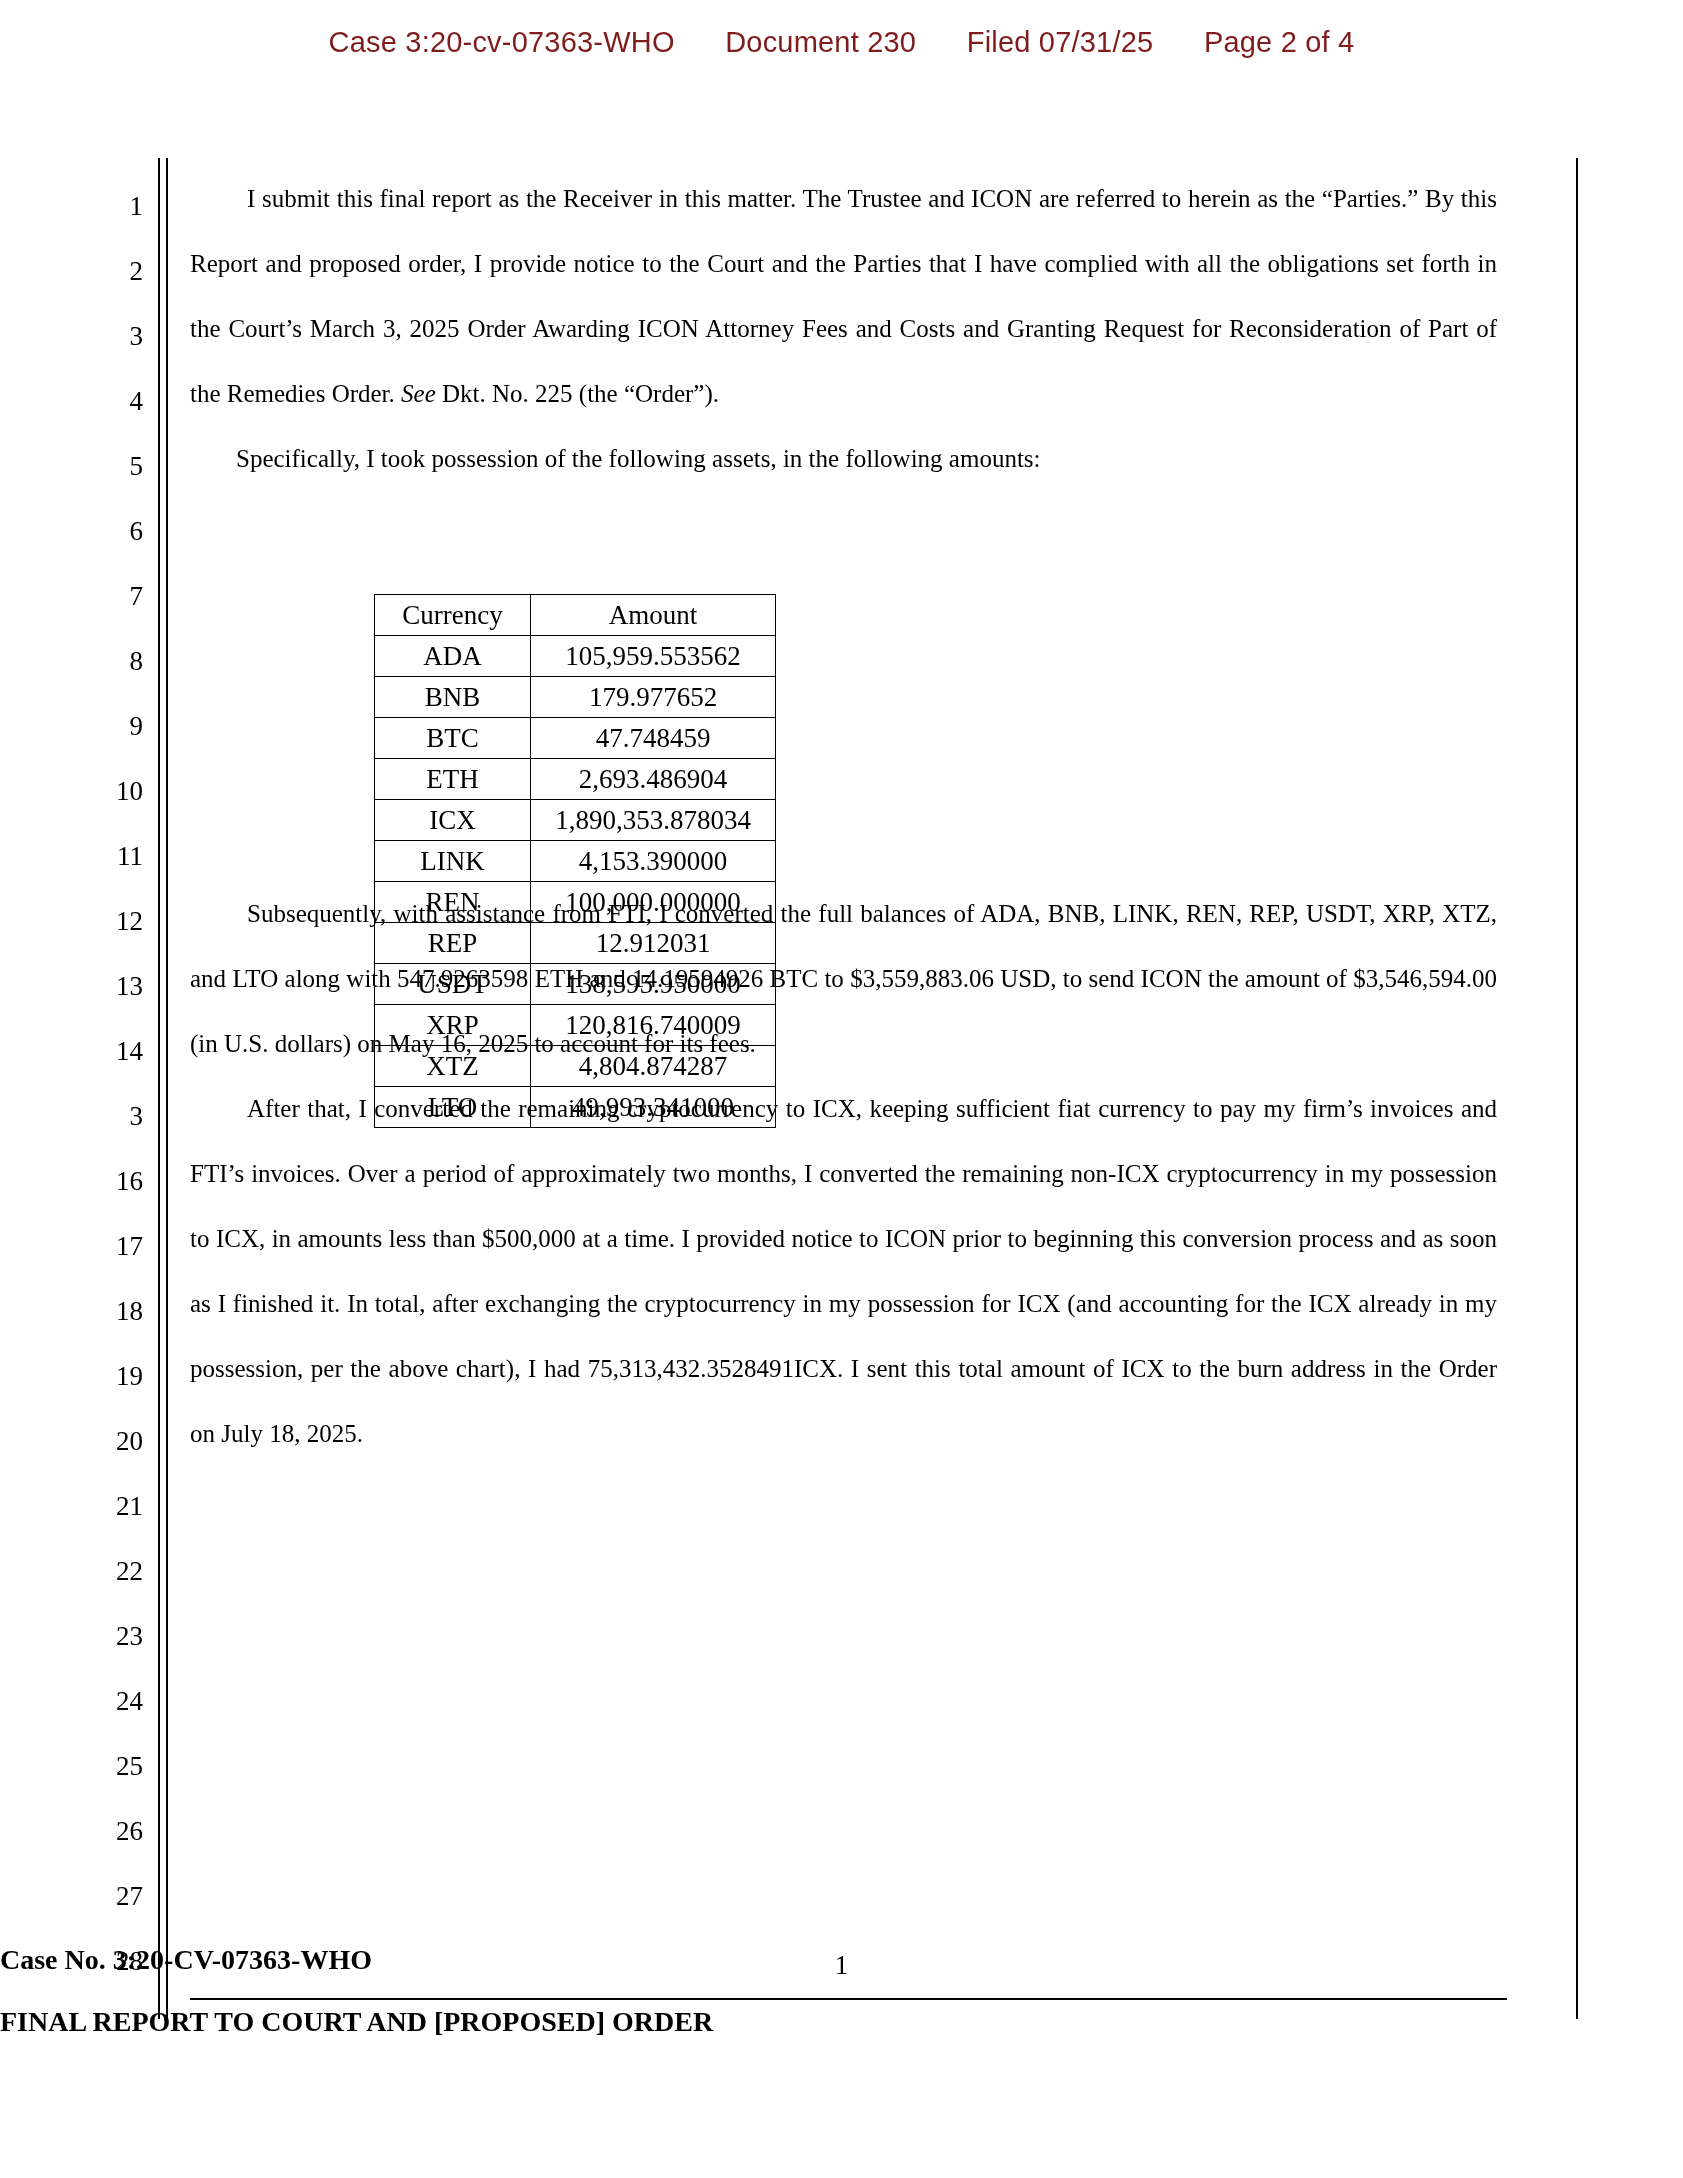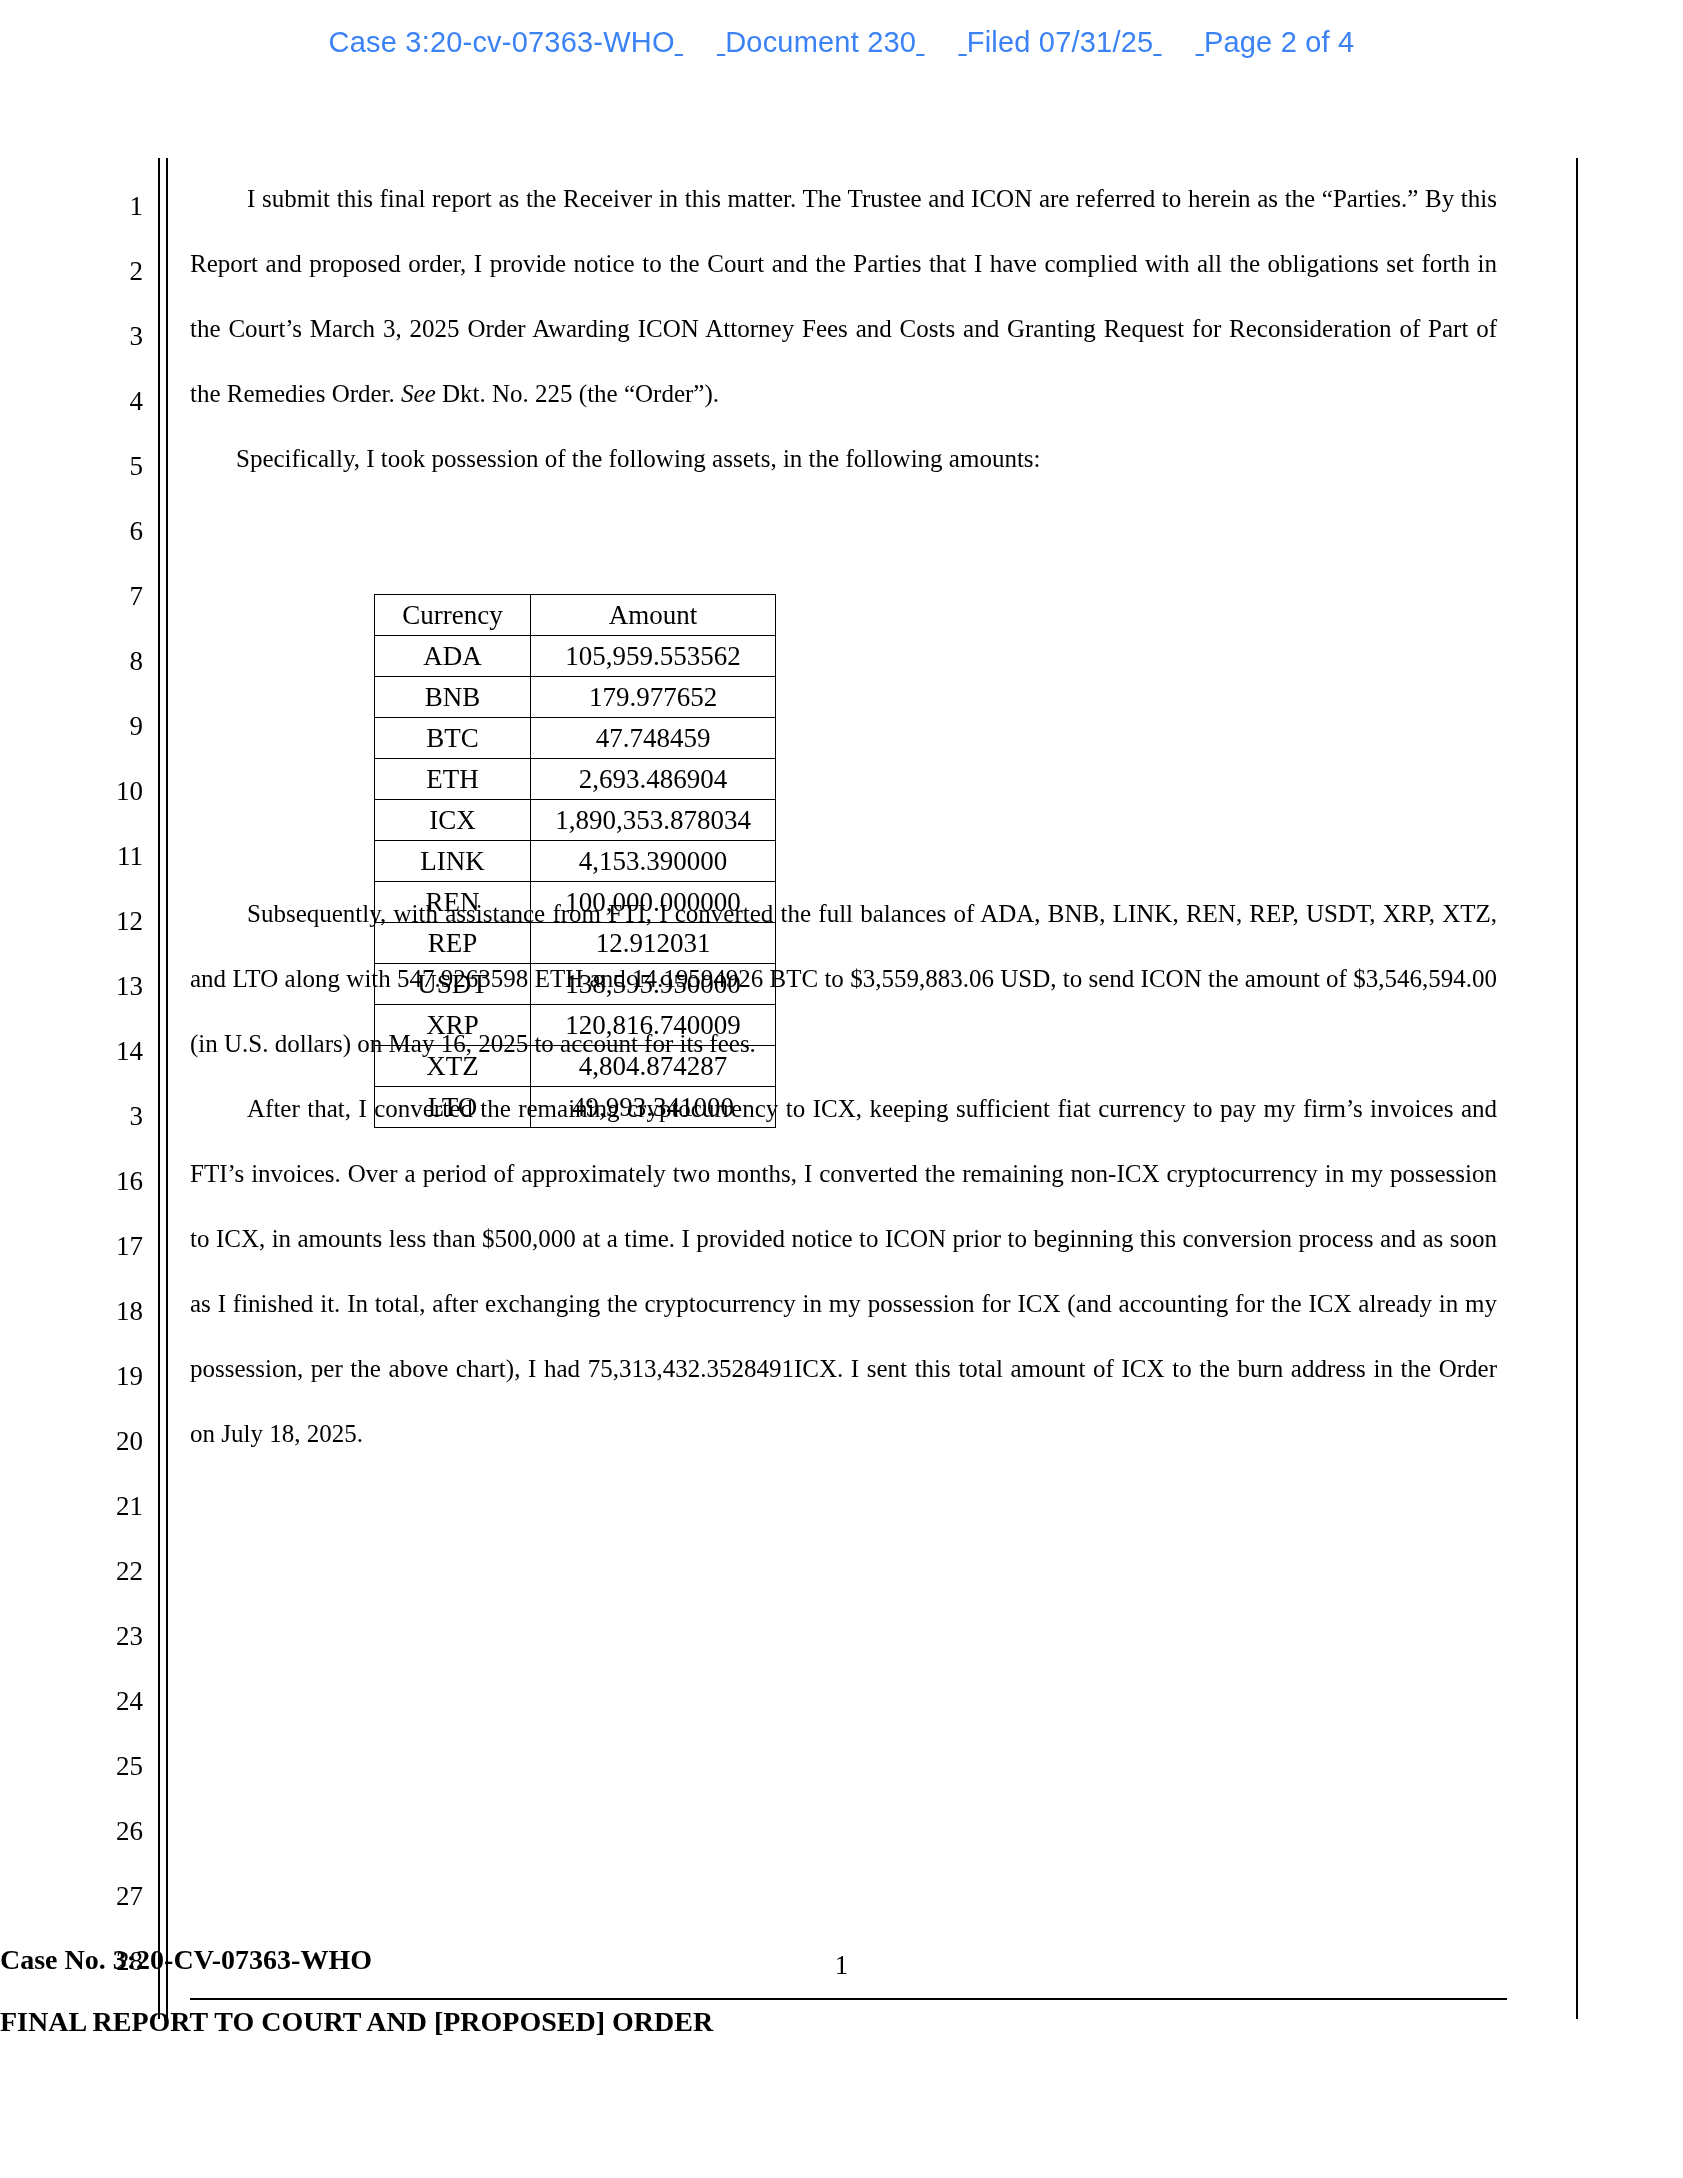--- a/index.html
+++ b/index.html
@@ -153,21 +153,21 @@
     font-weight: bold;
   }
   .footer-line.l1 { top: 2006px; }
   .footer-line.l2 { top: 1944px; }
 </style>
 </head>
 <body>
 
 <div class="page">
 
-  <div class="ecf-header" style="color: #3b82f6; text-decoration: underline;">
+  <div class="ecf-header" style="color: #7f1d1d;">
     <span>Case 3:20-cv-07363-WHO</span>
     <span class="ecf-gap"></span>
     <span>Document 230</span>
     <span class="ecf-gap"></span>
     <span>Filed 07/31/25</span>
     <span class="ecf-gap"></span>
     <span>Page 2 of 4</span>
   </div>
 
   <div class="rule-left-a"></div>

